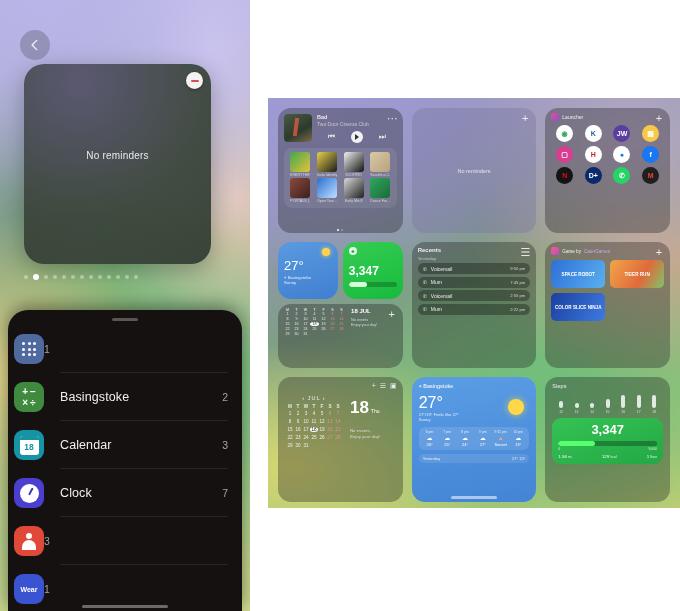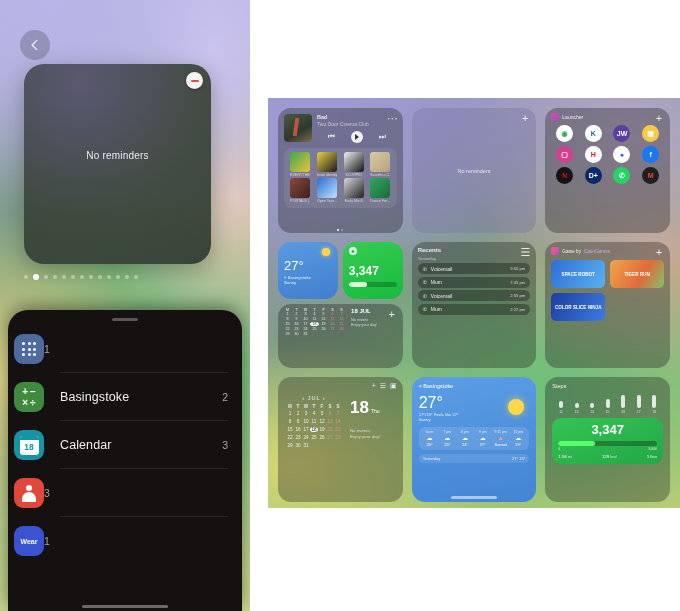--- a/index.html
+++ b/index.html
@@ -298,20 +298,28 @@
 
       <div class="app-row">
         <div class="app-ic ic-cal">
           <div class="sheetpg">18</div>
         </div>
         <div class="app-name">Calendar</div>
         <div class="app-count">3</div>
         <div class="app-div"></div>
       </div>
 
+      <div class="app-row">
+        <div class="app-ic ic-clock">
+            <div class="cc"></div>
+          </div>
+        <div class="app-name">Clock</div>
+        <div class="app-count">7</div>
+        <div class="app-div"></div>
+      </div>
 
       <div class="app-row">
         <div class="app-ic ic-contacts">
             <div class="pp"></div>
           </div>
         <div class="app-count">3</div>
         <div class="app-div"></div>
       </div>
 
       <div class="app-row">

